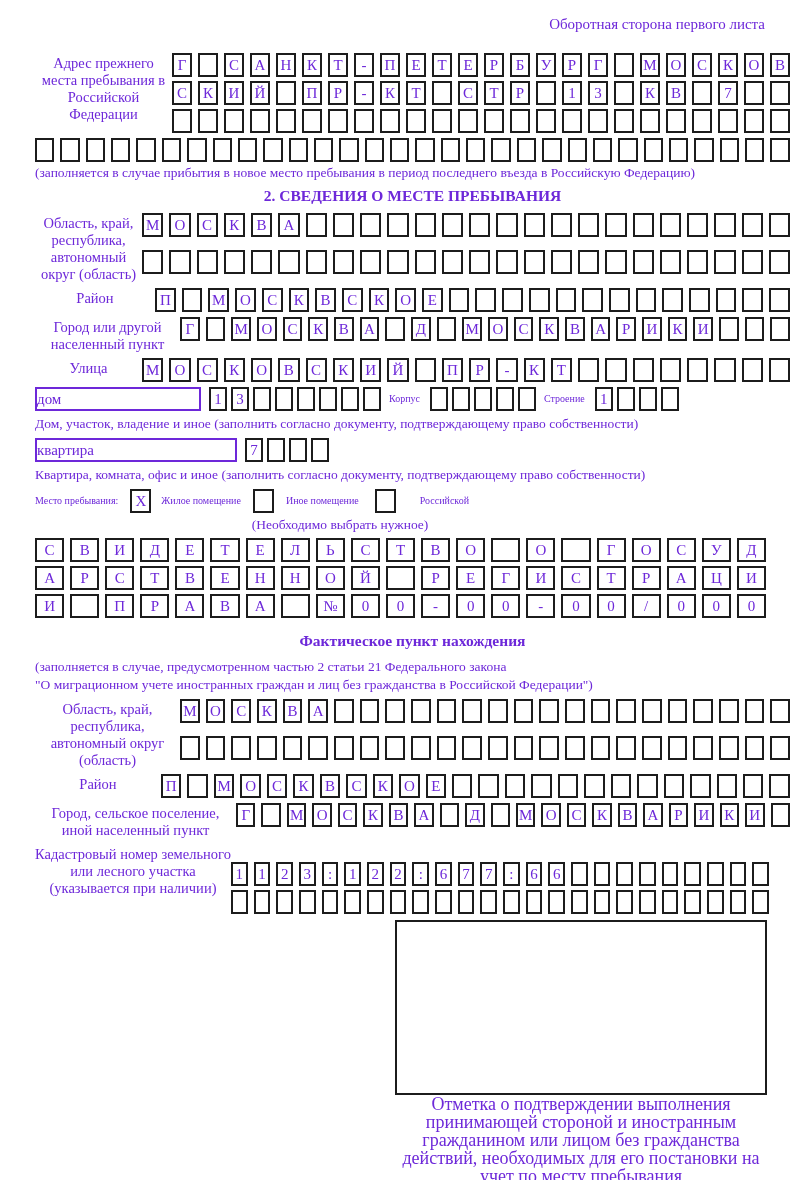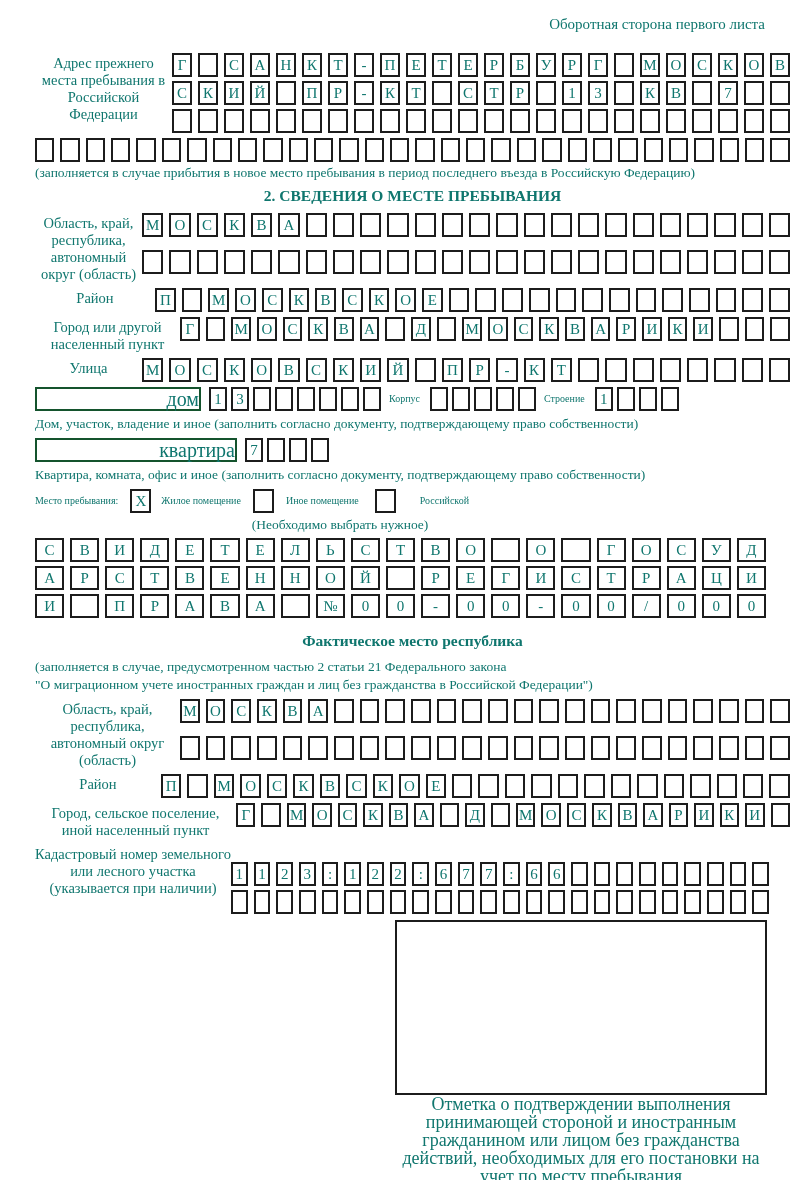--- a/index.html
+++ b/index.html
@@ -1,41 +1,41 @@
 <!DOCTYPE html>
 <html><head>
 <meta charset="utf-8">
 <style>
   html,body{margin:0;padding:0;background:#fff;}
   .page{
     position:relative;width:800px;height:1180px;background:#fff;box-sizing:border-box;
     padding:16px 10px 0 35px;overflow:hidden;
-    font-family:"Liberation Serif","DejaVu Serif",serif;color:#0f766e;
+    font-family:"Liberation Serif","DejaVu Serif",serif;color:#6d28d9;
   }
   .top-note{text-align:right;font-size:15px;padding-right:25px;margin-bottom:20px;}
   .field{display:flex;margin-bottom:5px;}
   .flabel{font-size:14.5px;line-height:17px;flex-shrink:0;padding-top:2px;text-align:center;}
   .w107{width:107px}.w120{width:120px}.w137{width:137px}.w145{width:145px}
   .w126{width:126px}.w201{width:201px}.w196{width:196px}.w219{width:219px}
   .rows{flex:1;display:flex;flex-direction:column;gap:4px;}
   .boxes{display:flex;gap:6px;flex:1;height:24px;}
   .cell{
     flex:1 1 0;height:24px;border:2px solid #1c1c1c;box-sizing:border-box;
     text-align:center;font-size:15px;line-height:20px;background:#fff;
   }
   .boxes.fixed{flex:0 0 auto;gap:4px;}
   .boxes.fixed .cell{flex:0 0 18px;}
   .full{margin-bottom:2px;}
   .note{font-size:13.5px;line-height:17px;margin:1px 0 6px;}
   .center{}
   .sec-title{font-weight:bold;font-size:15.5px;text-align:center;margin:6px 0 8px;}
   .hrow{display:flex;align-items:center;margin-bottom:4px;}
   .named-box{
-    border:2px solid #14532d;height:24px;box-sizing:border-box;flex-shrink:0;
-    text-align:right;font-size:20px;line-height:20px;
+    border:2px solid #6d28d9;height:24px;box-sizing:border-box;flex-shrink:0;
+    text-align:left;font-size:15px;line-height:20px;
   }
   .nb166{width:166px}.nb202{width:202px}
   .inline-label{font-size:10px;line-height:20px;flex-shrink:0;}
   .checkbox{
     width:21px;height:24px;border:2px solid #1c1c1c;box-sizing:border-box;flex-shrink:0;
     display:inline-block;text-align:center;font-size:15px;line-height:20px;
   }
   .ml8{margin-left:8px}.mr10{margin-right:10px}.mr12{margin-right:12px}
   .mr16{margin-right:16px}.mr24{margin-right:24px}
   .rend24{margin-right:24px;}
@@ -445,21 +445,21 @@
           <span class="cell">0</span>
           <span class="cell">0</span>
           <span class="cell">/</span>
           <span class="cell">0</span>
           <span class="cell">0</span>
           <span class="cell">0</span>
         </div>
     </div>
   </div>
 
-  <div class="sec-title" style="margin-top:14px;">Фактическое место республика</div>
+  <div class="sec-title" style="margin-top:14px;">Фактическое пункт нахождения</div>
   <div class="note center" style="margin-bottom:0;">(заполняется в случае, предусмотренном частью 2 статьи 21 Федерального закона</div>
   <div class="note center">"О миграционном учете иностранных граждан и лиц без гражданства в Российской Федерации")</div>
 
   <div class="field">
     <div class="flabel w145">Область, край, республика, автономный округ (область)</div>
     <div class="rows">
       <div class="boxes">
           <span class="cell">М</span>
           <span class="cell">О</span>
           <span class="cell">С</span>

